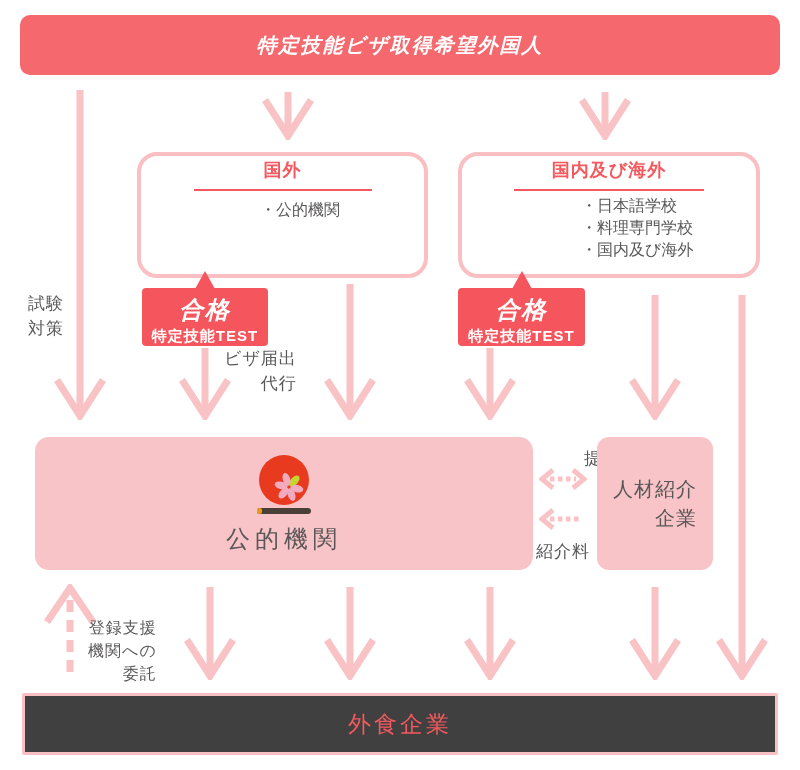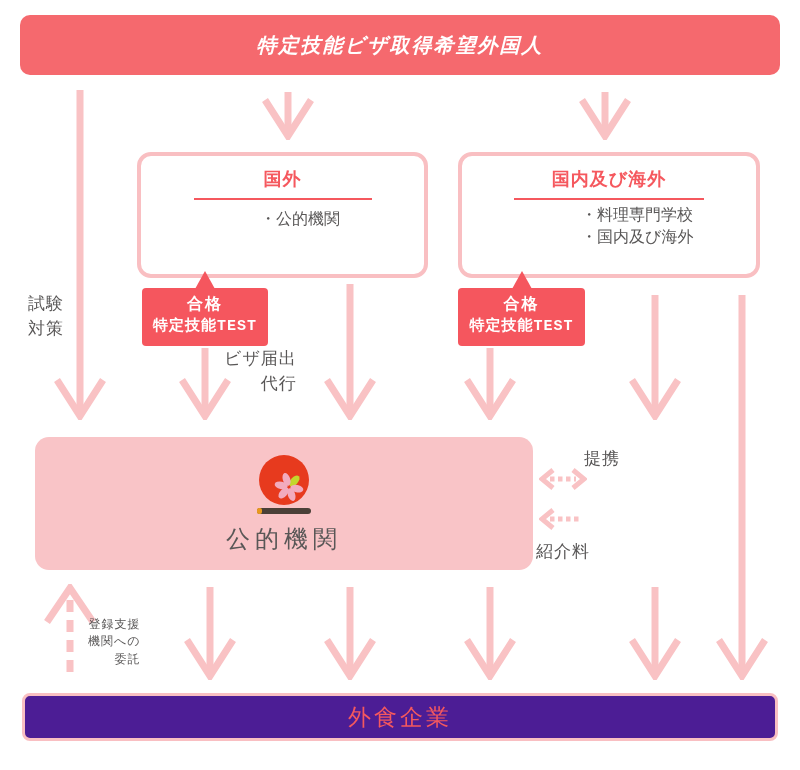--- a/index.html
+++ b/index.html
@@ -12,62 +12,62 @@
 
   
   .banner{
     left:20px;top:15px;width:760px;height:60px;border-radius:10px;
     background:var(--banner_red);display:flex;align-items:center;justify-content:center;
   }
   .banner span{color:#fff;font-size:20px;font-weight:bold;letter-spacing:2px;font-style:italic;}
 
   
   .outline-box{
-    background:#fff;border:4px solid var(--border_pink);border-radius:14px;
-    box-sizing:border-box;padding-top:11px;
+    background:#fff;border:4px solid var(--border_pink);border-radius:20px;
+    box-sizing:border-box;padding-top:2px;
   }
   .box-title{color:var(--text_red);font-size:18px;font-weight:bold;text-align:center;letter-spacing:1px;}
   .box-underline{height:2px;background:var(--text_red);margin:7px auto 0 auto;}
   .box-list{margin-top:8px;font-size:16px;line-height:1.42;color:var(--text_dark);}
   .box-list div{white-space:nowrap;margin-left:35px;}
 
   
   .badge{
     background:var(--badge_red);border-radius:4px;color:#fff;text-align:center;
     box-sizing:border-box;padding-top:6px;
   }
   .badge::before{
     content:"";position:absolute;top:-17px;left:50%;margin-left:-10px;
     border-left:10px solid transparent;border-right:10px solid transparent;
     border-bottom:18px solid var(--badge_red);
   }
-  .badge .l1{font-size:16px;font-weight:bold;letter-spacing:2px;}
-  .badge .l2{font-size:15px;font-weight:bold;letter-spacing:1px;margin-top:1px;font-family:Liberation Mono, monospace;}
+  .badge .l1{font-size:24px;font-weight:bold;letter-spacing:2px;font-style:italic;}
+  .badge .l2{font-size:15px;font-weight:bold;letter-spacing:1px;margin-top:1px;}
 
   
   .pink-box{background:var(--panel_pink);border-radius:14px;box-sizing:border-box;}
   .wasyoku{left:35px;top:437px;width:498px;height:133px;display:flex;flex-direction:column;align-items:center;justify-content:center;}
   .wasyoku-label{font-size:24px;letter-spacing:5px;color:var(--text_dark);margin-top:6px;}
   .agency{left:597px;top:437px;width:116px;height:133px;border-radius:12px;display:flex;align-items:center;justify-content:center;text-align:center;}
   .agency-label{font-size:20px;line-height:1.45;color:var(--text_dark);letter-spacing:1px;}
 
   
   .restaurant{
-    left:22px;top:693px;width:756px;height:48px;background:#4c1d95;
-    border:3px solid var(--border_pink);border-radius:8px;box-sizing:border-box;
+    left:22px;top:693px;width:756px;height:62px;background:#404040;
+    border:3px solid var(--border_pink);border-radius:2px;box-sizing:border-box;
     display:flex;align-items:center;justify-content:center;
   }
   .restaurant span{
     font-family:"Liberation Serif","DejaVu Serif",serif;
     font-size:23px;color:var(--text_red);letter-spacing:3px;
   }
 
   
   .side-label{font-size:17px;line-height:1.45;color:var(--text_dark);letter-spacing:1px;}
-  .small-label{font-size:12px;line-height:1.45;color:var(--text_dark);letter-spacing:1px;}
+  .small-label{font-size:16px;line-height:1.45;color:var(--text_dark);letter-spacing:1px;}
 
   .arrow{color:var(--light_pink);}
   svg{display:block;}
 </style>
 </head>
 <body>
 
 <div id="stage">
 
   <div class="abs banner">
@@ -159,20 +159,21 @@
     <div class="box-underline" style="width:178px;"></div>
     <div class="box-list" style="margin-left:84px;">
       <div>・公的機関</div>
     </div>
   </div>
 
   <div class="abs outline-box" style="left:458px;top:152px;width:302px;height:126px;">
     <div class="box-title">国内及び海外</div>
     <div class="box-underline" style="width:190px;"></div>
     <div class="box-list" style="margin-left:84px;margin-top:4px;line-height:1.38;">
+      <div>・日本語学校</div>
       <div>・料理専門学校</div>
       <div>・国内及び海外</div>
     </div>
   </div>
 
   <div class="abs badge" style="left:142px;top:288px;width:126px;height:58px;">
     <div class="l1">合格</div>
     <div class="l2">特定技能TEST</div>
   </div>
   <div class="abs badge" style="left:458px;top:288px;width:127px;height:58px;">
@@ -216,18 +217,22 @@
           <ellipse transform="rotate(192) translate(8,0)" rx="6.6" ry="3.7" fill="var(--petal_pink)"></ellipse>
           <ellipse transform="rotate(252) translate(8,0)" rx="6.6" ry="3.7" fill="var(--petal_pink)"></ellipse>
         </g>
         <rect x="2" y="55" width="54" height="6" rx="3" fill="var(--chopstick_brown)"></rect>
         <rect x="2" y="55" width="5" height="6" rx="2" fill="var(--chopstick_tip)"></rect>
       </svg>
     </div>
     <div class="wasyoku-label">公的機関</div>
   </div>
 
+  <div class="abs pink-box agency">
+    <div class="agency-label preline">人材紹介
+企業</div>
+  </div>
 
   <div class="abs restaurant">
     <span>外食企業</span>
   </div>
 
 </div>
 
 </body></html>

